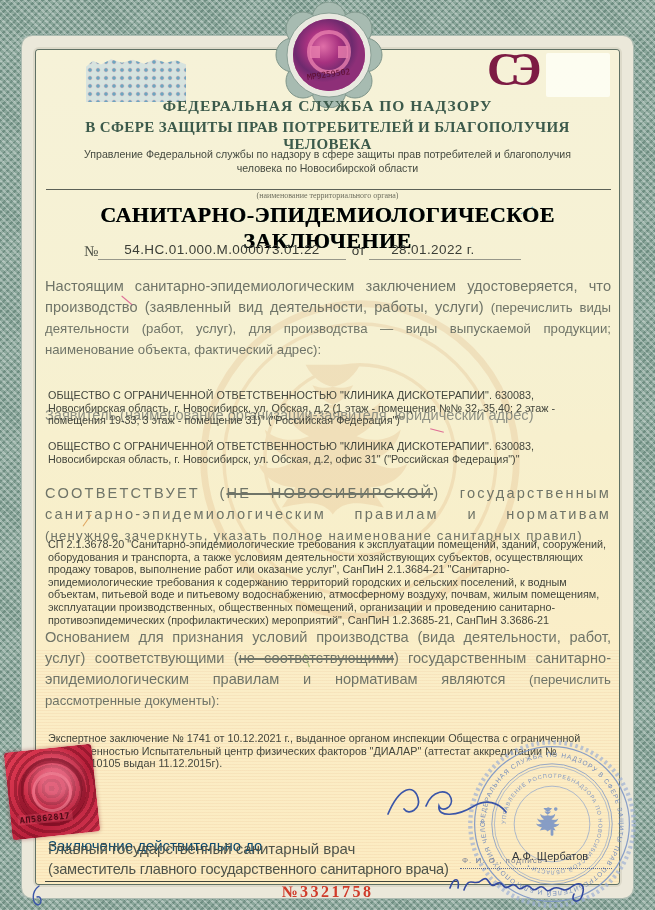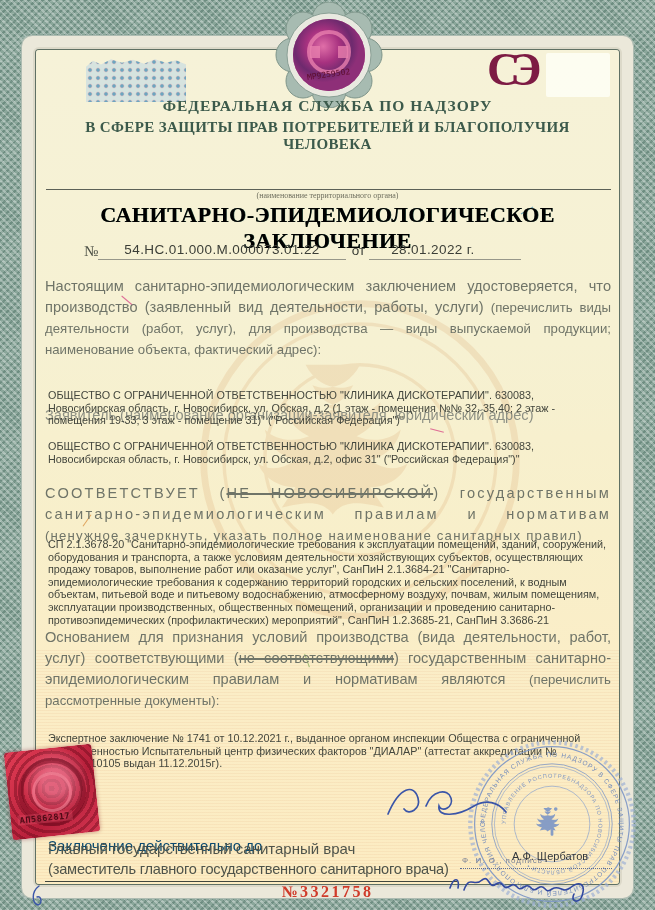--- a/index.html
+++ b/index.html
@@ -133,20 +133,21 @@
     <rect x="44" y="44" width="10" height="12" fill="#e87fae" opacity=".8"></rect>
     <rect x="72" y="44" width="10" height="12" fill="#e87fae" opacity=".8"></rect>
     <text x="63" y="75" text-anchor="middle" font-size="8" fill="#5e0c2c" class="holo-num" transform="rotate(-8 63 75)">МР9259502</text>
   </svg>
 
   <div class="white-patch"></div>
   <div class="se-logo">СЭ</div>
 
   <div class="hdr hdr1">ФЕДЕРАЛЬНАЯ СЛУЖБА ПО НАДЗОРУ</div>
   <div class="hdr hdr2">В СФЕРЕ ЗАЩИТЫ ПРАВ ПОТРЕБИТЕЛЕЙ И БЛАГОПОЛУЧИЯ  ЧЕЛОВЕКА</div>
+  <div class="subhdr">Управление Федеральной службы по надзору в сфере защиты прав потребителей и благополучия человека по Новосибирской области</div>
   <div class="rule1"></div>
   <div class="terr-cap">(наименование территориального органа)</div>
   <div class="title">САНИТАРНО-ЭПИДЕМИОЛОГИЧЕСКОЕ ЗАКЛЮЧЕНИЕ</div>
 
   <div class="num-row">
     <span class="no">№</span>
     <span class="seg">54.НС.01.000.М.000073.01.22</span>
     <span class="ot">от</span>
     <span class="seg2">28.01.2022 г.</span>
   </div>

